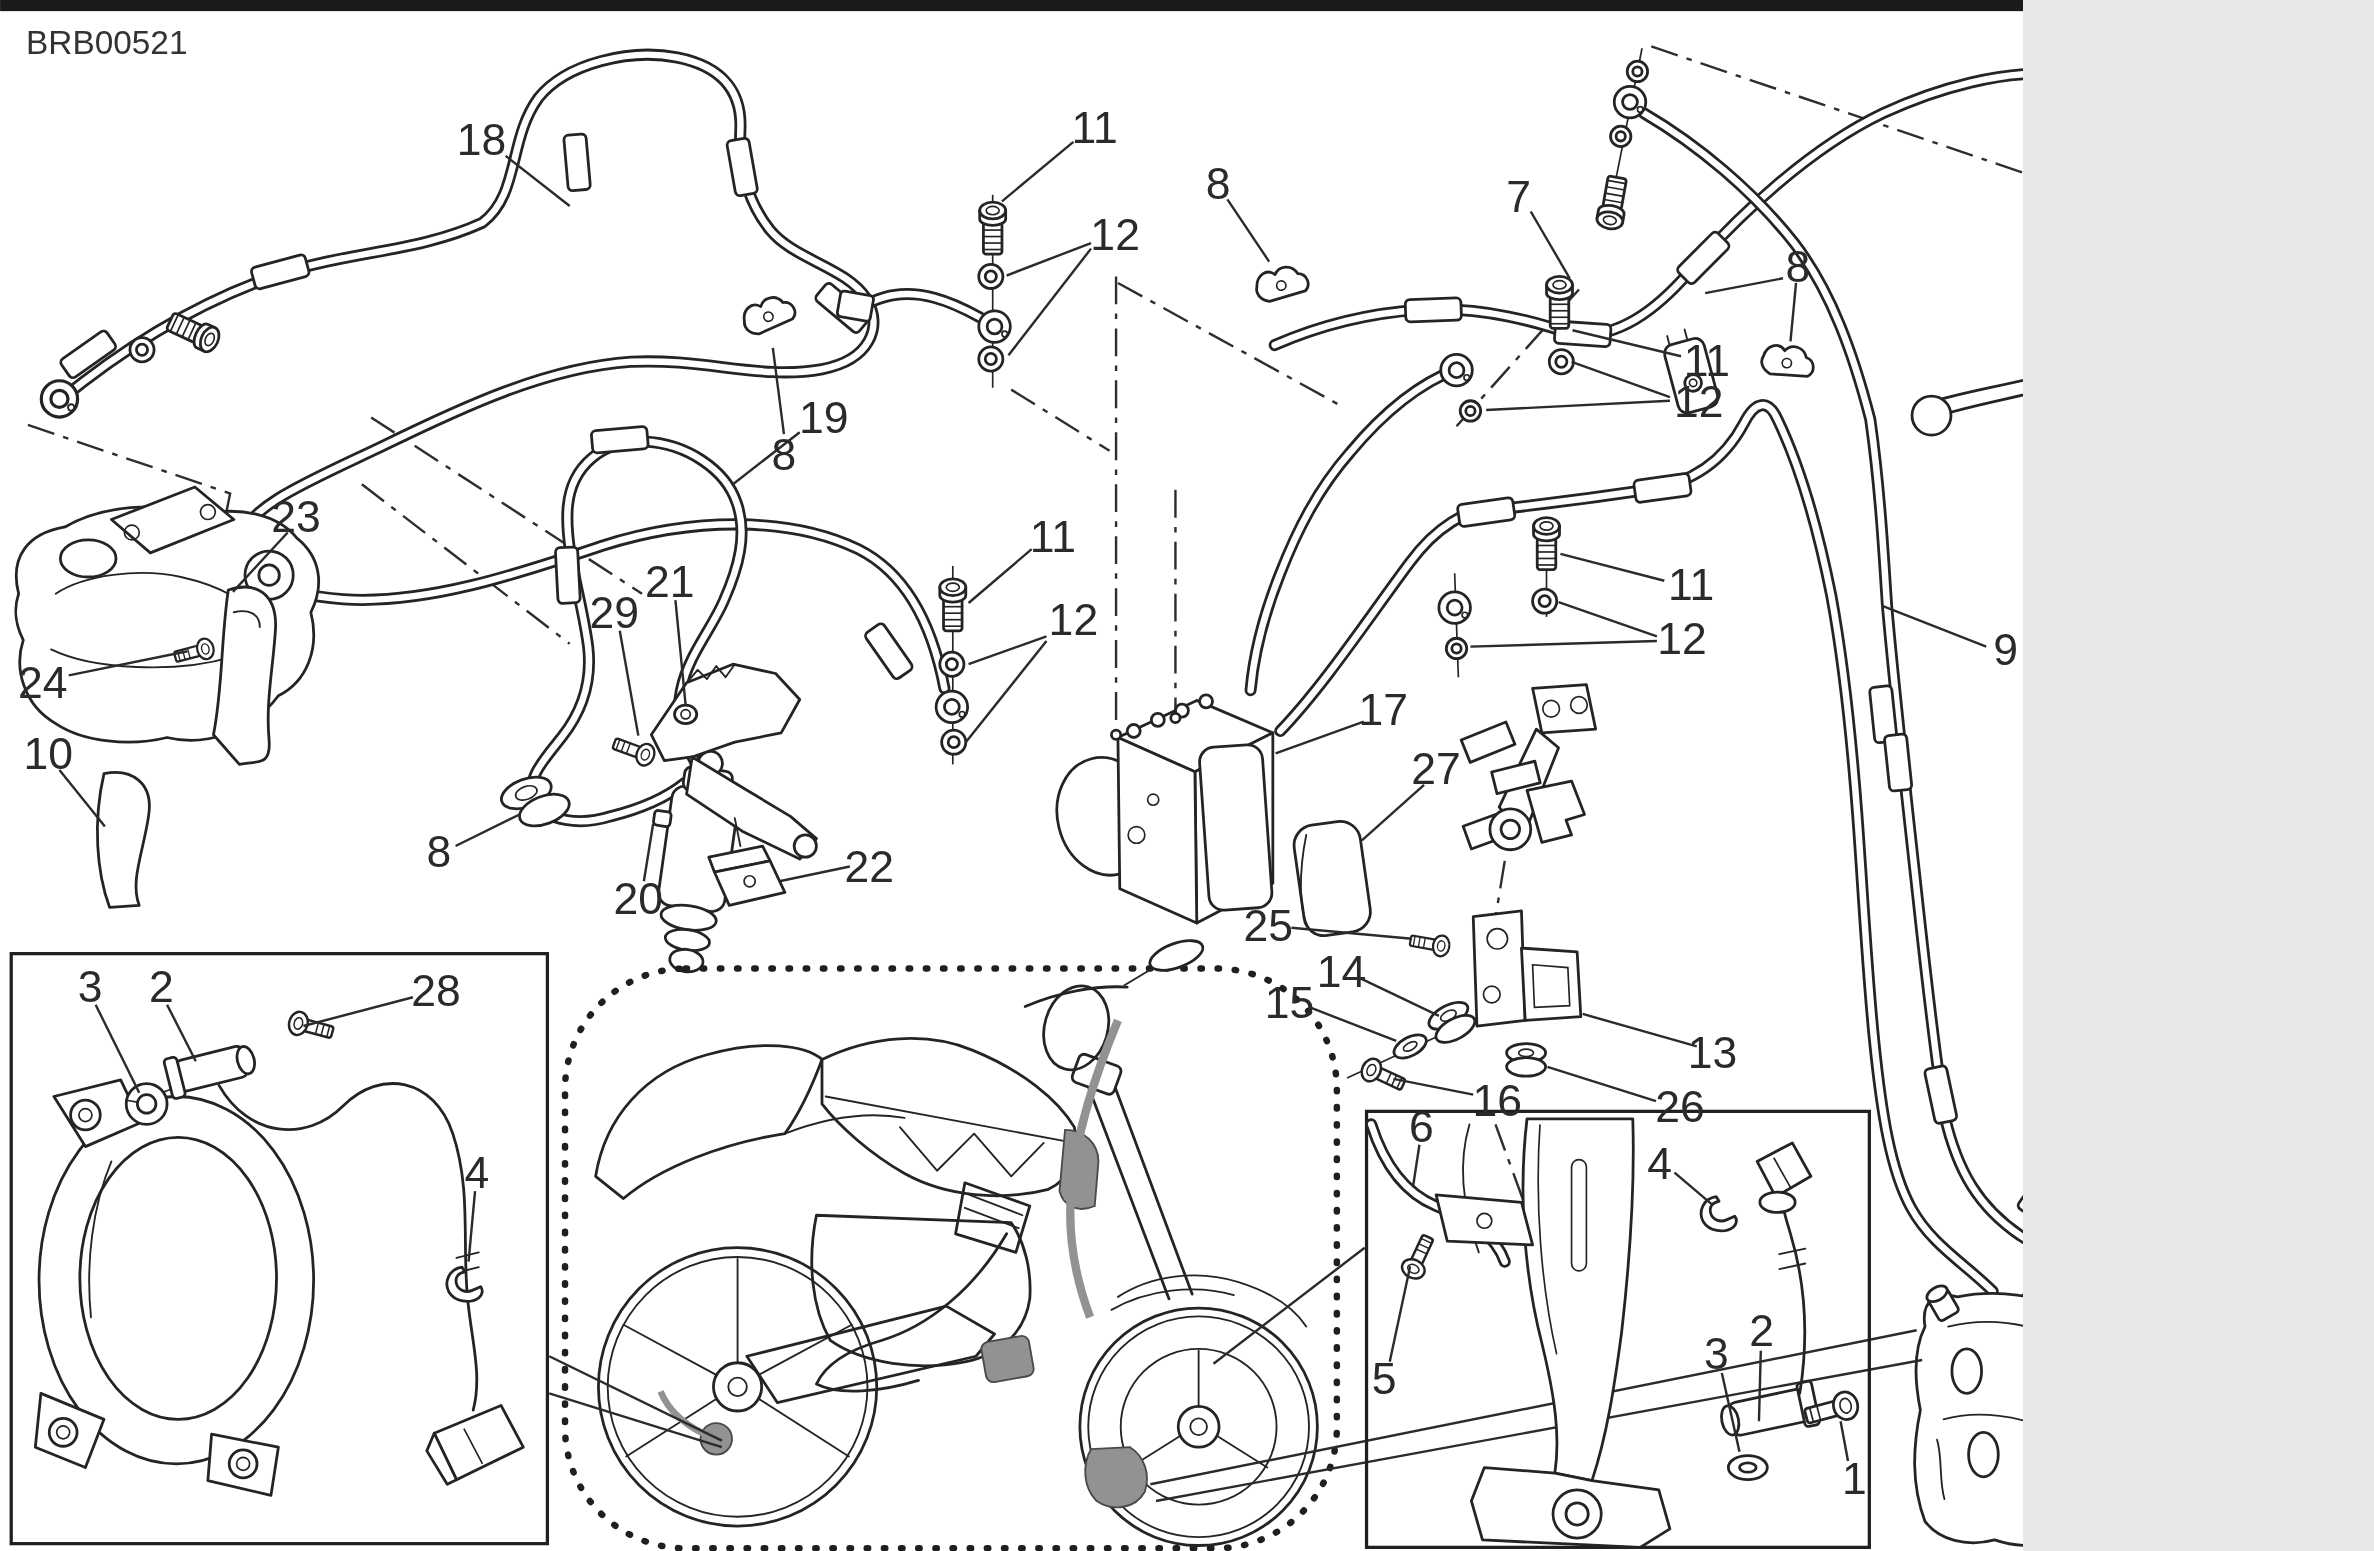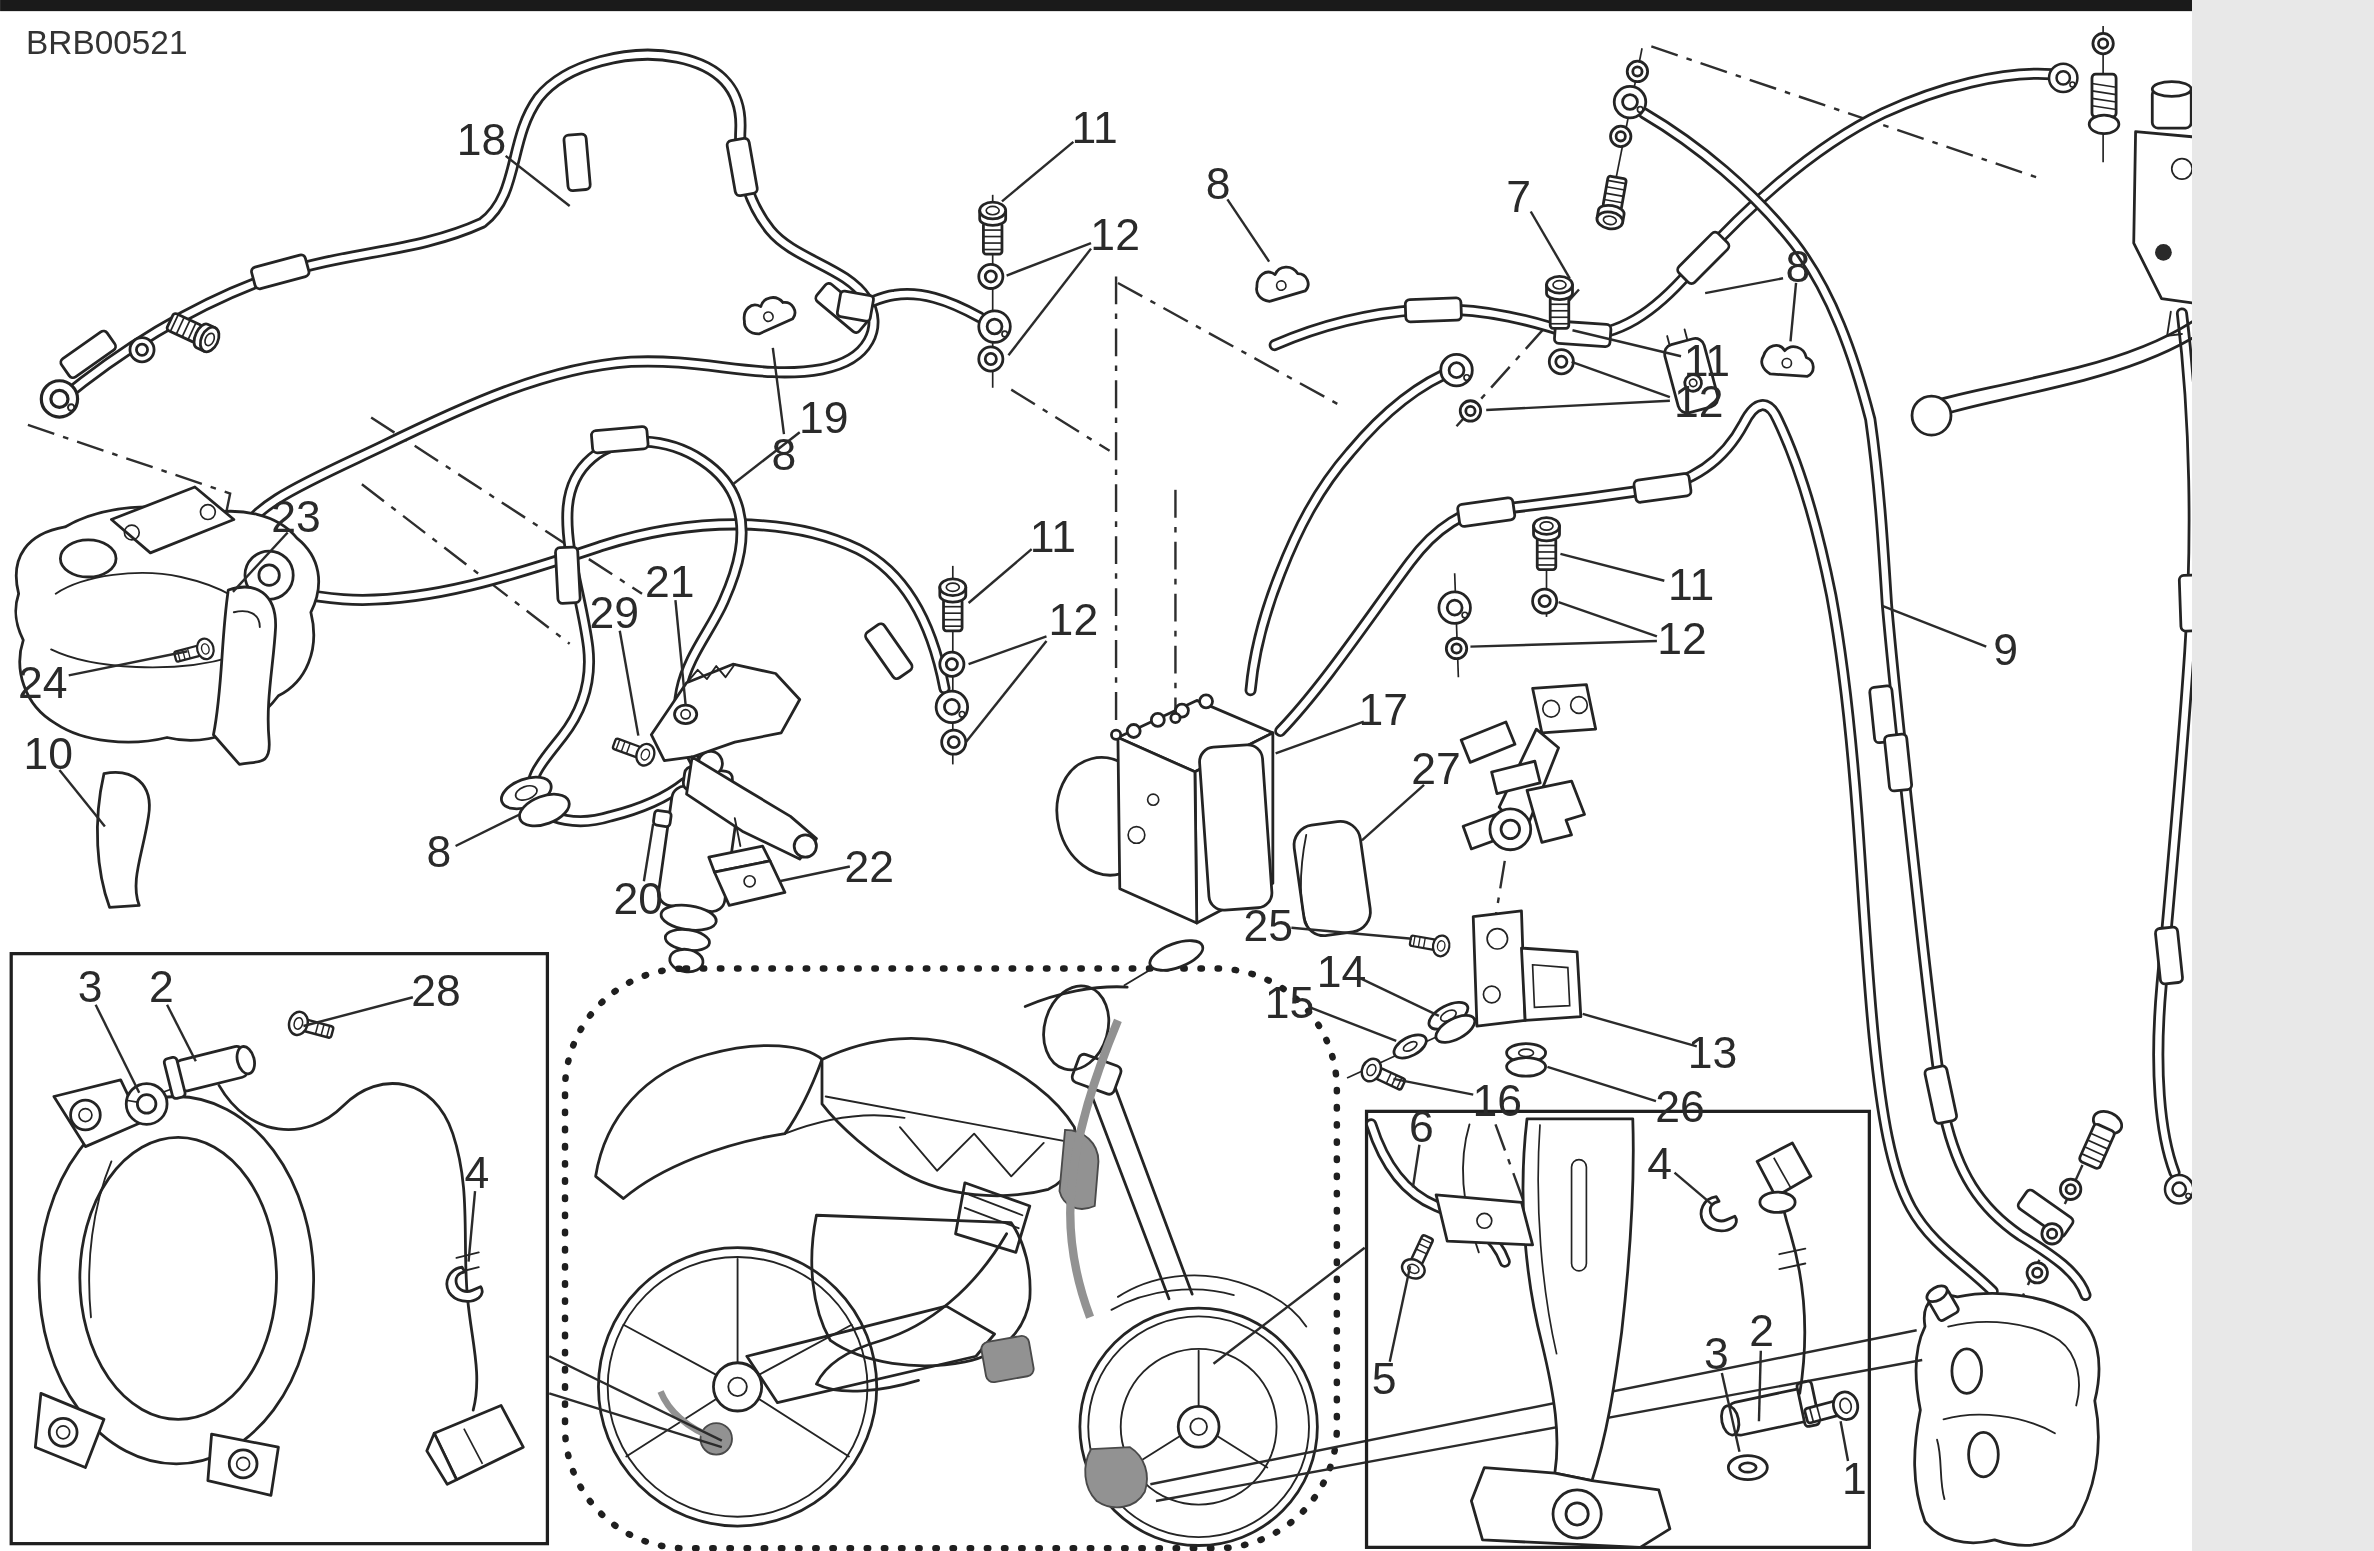--- a/index.html
+++ b/index.html
@@ -1,16 +1,16 @@
 <!DOCTYPE html>
 <html style="font-size:15px"><head>
 <meta charset="utf-8">
 <style>
   html,body{margin:0;padding:0;background:#e8e8e8;}
-  .stage{position:relative;width:2192px;height:1552px;background:#ffffff;overflow:hidden;
+  .stage{position:relative;width:2023px;height:1552px;background:#ffffff;overflow:hidden;
          font-family:"Liberation Sans","DejaVu Sans",sans-serif;}
   svg{position:absolute;left:0;top:0;}
   .o    {fill:none;stroke:#242424;stroke-width:3;stroke-linecap:round;stroke-linejoin:round;}
   .o2   {fill:none;stroke:#242424;stroke-width:2;stroke-linecap:round;stroke-linejoin:round;}
   .part {fill:#ffffff;stroke:#242424;stroke-width:3;stroke-linejoin:round;}
   .tube-o{fill:none;stroke:#242424;stroke-width:13;stroke-linecap:round;}
   .tube-i{fill:none;stroke:#ffffff;stroke-width:7;stroke-linecap:round;}
   .thin {fill:none;stroke:#242424;stroke-width:1.8;}
   .dash {fill:none;stroke:#2e2e2e;stroke-width:2.6;stroke-dasharray:30 10 6 10;}
   .dots {fill:none;stroke:#1f1f1f;stroke-width:7;stroke-dasharray:1.5 17;stroke-linecap:round;}

